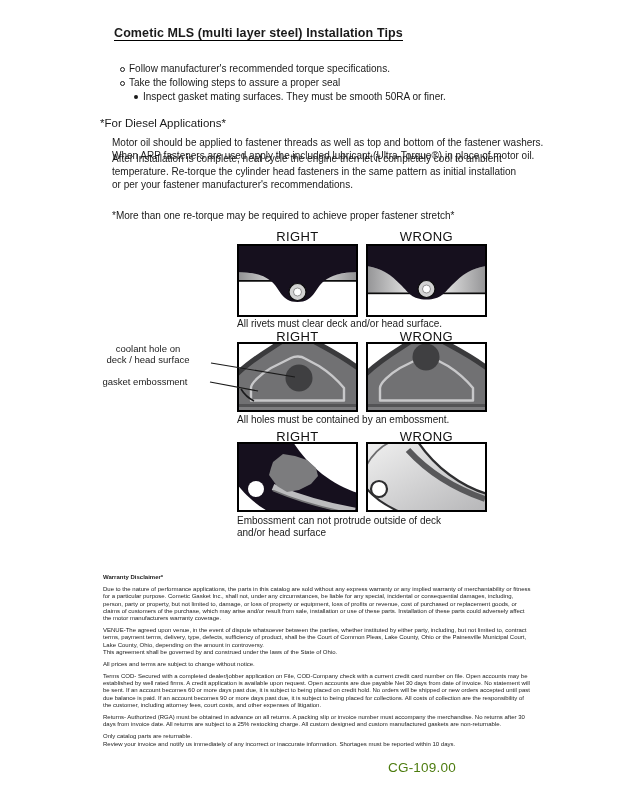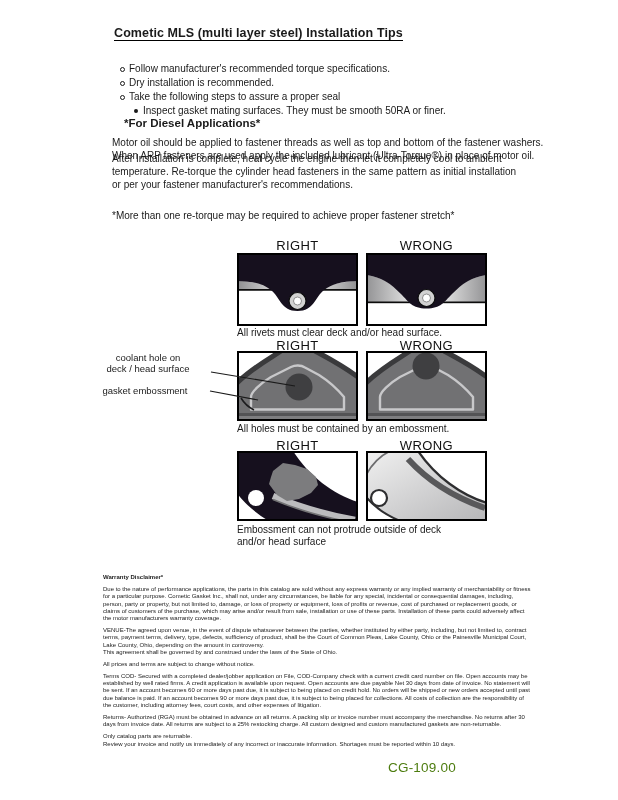--- a/index.html
+++ b/index.html
@@ -12,27 +12,27 @@
     letter-spacing:.1px;border-bottom:1.5px solid #000;padding-bottom:0;margin:0;
   }
   .bullets{position:absolute;left:104px;top:46px;margin:16px;padding:0;list-style:none;
     font-size:10px;line-height:14px;}
   .bullets li{position:relative;padding-left:9px;}
   .bullets li.main::before{content:"";position:absolute;left:0;top:4.5px;width:3.2px;height:3.2px;
     border:1px solid #1a1a1a;border-radius:50%;}
   .bullets li.sub{margin-left:14px;}
   .bullets li.sub::before{content:"";position:absolute;left:0;top:5px;width:3.8px;height:3.8px;
     background:#1a1a1a;border-radius:50%;}
-  .diesel-heading{position:absolute;left:124px;top:117px;font-size:11.5px;font-weight:bold;margin:0;}
+  .diesel-heading{position:absolute;left:100px;top:117px;font-size:11.5px;font-weight:normal;margin:0;}
   .para{position:absolute;left:112px;width:450px;font-size:10px;line-height:13px;
     white-space:pre-line;margin:0;}
   #para1{top:136px}
   #para2{top:152px}
   #para3{top:209px}
-  .figures{position:absolute;left:0;top:237px;width:618px;height:316px;}
+  .figures{position:absolute;left:0;top:228px;width:618px;height:316px;}
   .fig-header{position:absolute;width:121px;text-align:center;font-size:13px;
     letter-spacing:.4px;color:#111;}
   .fig-box{position:absolute;width:121px;}
   .fig-box svg{display:block;}
   .fig-caption{position:absolute;left:237px;font-size:10px;line-height:11.5px;white-space:pre-line;}
   .fig2-label{position:absolute;width:120px;text-align:center;font-size:9.5px;line-height:11px;
     white-space:pre-line;}
   .leader-svg{position:absolute;left:0;top:0;width:618px;height:316px;pointer-events:none;}
   .legal{position:absolute;left:103px;top:574px;width:430px;font-size:6px;line-height:1.2;color:#222;}
   .legal p{margin:0 0 5px;white-space:pre-line;}
@@ -41,21 +41,20 @@
 </style>
 </head>
 <body>
 
 <div class="page">
 
   <h1 class="title">Cometic MLS (multi layer steel) Installation Tips</h1>
 
   <ul class="bullets">
     <li class="main">Follow manufacturer's recommended torque specifications.</li>
-    <li class="main">Dry installation is recommended.</li>
     <li class="main">Take the following steps to assure a proper seal</li>
     <li class="sub">Inspect gasket mating surfaces.  They must be smooth 50RA or finer.</li>
   </ul>
 
   <h2 class="diesel-heading">*For Diesel Applications*</h2>
   <p class="para" id="para1">Motor oil should be applied to fastener threads as well as top and bottom of the fastener washers.
 When ARP fasteners are used apply the included lubricant (Ultra-Torque®) in place of motor oil.</p>
   <p class="para" id="para2">After Installation is complete, heat cycle the engine then let it completely cool to ambient
 temperature. Re-torque the cylinder head fasteners in the same pattern as initial installation
 or per your fastener manufacturer's recommendations.</p>

